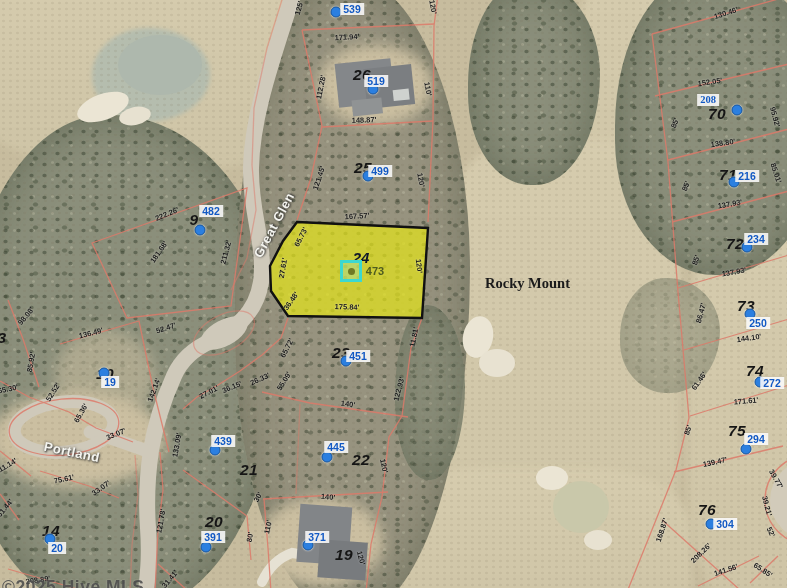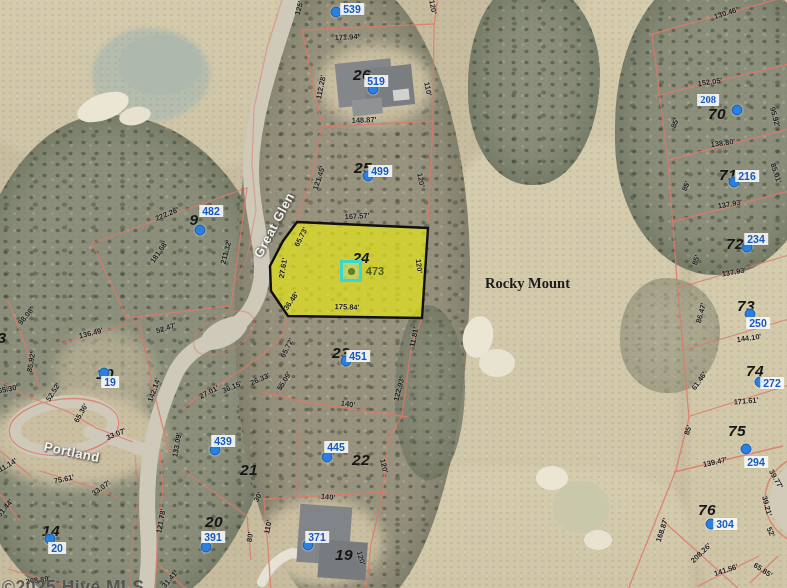--- a/index.html
+++ b/index.html
@@ -270,21 +270,21 @@
       <div class="lbl pinlab" style="left: 708px; top: 100px; font-family: Liberation Serif, serif;">208</div>
       <div class="pin" style="left: 734px; top: 182px;"></div>
       <div class="lbl pinlab" style="left: 747px; top: 176px;">216</div>
       <div class="pin" style="left: 747px; top: 247px;"></div>
       <div class="lbl pinlab" style="left: 756px; top: 239px;">234</div>
       <div class="pin" style="left: 750px; top: 314px;"></div>
       <div class="lbl pinlab" style="left: 758px; top: 323px;">250</div>
       <div class="pin" style="left: 760px; top: 382px;"></div>
       <div class="lbl pinlab" style="left: 772px; top: 383px;">272</div>
       <div class="pin" style="left: 746px; top: 449px;"></div>
-      <div class="lbl pinlab" style="left: 756px; top: 462px;">294</div>
+      <div class="lbl pinlab" style="left: 756px; top: 439px;">294</div>
       <div class="pin" style="left: 711px; top: 524px;"></div>
       <div class="lbl pinlab" style="left: 725px; top: 524px;">304</div>
     </div>
 
   <div class="region-label">Rocky Mount</div>
   <div class="watermark">©2025 Hive MLS</div>
   <div class="hl-lot-num">24</div>
   <div class="hl-marker">
       <span class="hl-dot"></span>
     </div>

